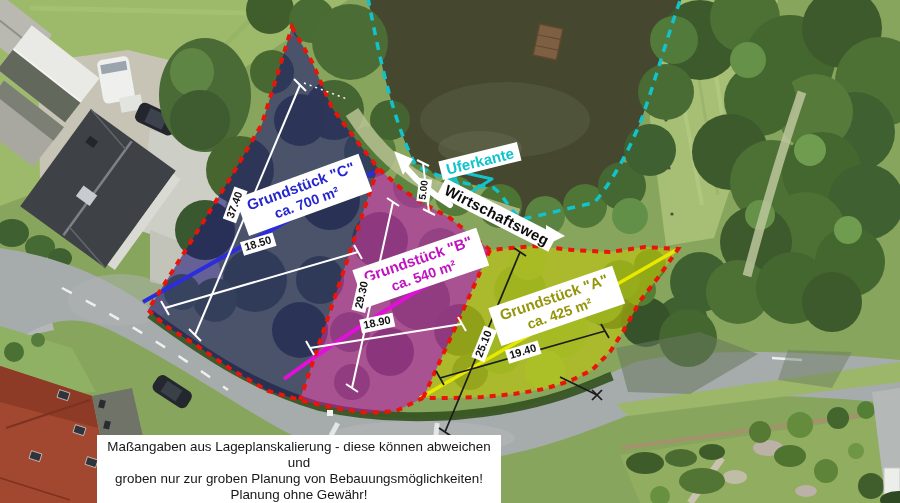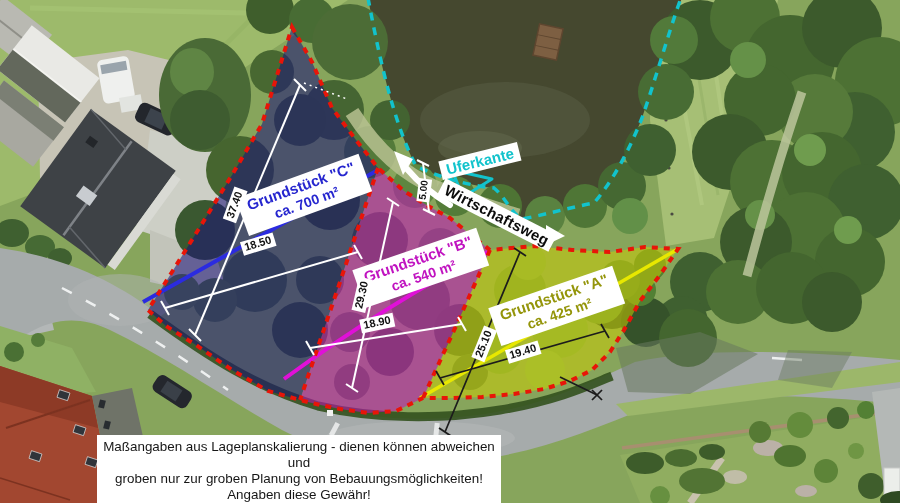--- a/index.html
+++ b/index.html
@@ -368,18 +368,18 @@
 
 <div class="ovl meas" style="left:235px;top:205px;transform:translate(-50%,-50%) rotate(-70deg);">37.40</div>
 <div class="ovl meas" style="left:258px;top:244px;transform:translate(-50%,-50%) rotate(-17deg);">18.50</div>
 <div class="ovl meas" style="left:362px;top:295px;transform:translate(-50%,-50%) rotate(-77deg);">29.30</div>
 <div class="ovl meas" style="left:377px;top:323px;transform:translate(-50%,-50%) rotate(-12deg);">18.90</div>
 <div class="ovl meas" style="left:484px;top:344px;transform:translate(-50%,-50%) rotate(-68deg);">25.10</div>
 <div class="ovl meas" style="left:523px;top:352px;transform:translate(-50%,-50%) rotate(-17deg);">19.40</div>
 <div class="ovl meas small" style="left:424px;top:190px;transform:translate(-50%,-50%) rotate(-83deg);">5.00</div>
 
 <div class="disclaimer">
-  <div>Maßangaben aus Lageplanskalierung - dienen können abweichen und</div>
+  <div>Maßangaben aus Lageplanskalierung - diese können abweichen und</div>
   <div>groben nur zur groben Planung von Bebauungsmöglichkeiten!</div>
-  <div>Angaben diese Gewähr!</div>
+  <div>Planung ohne Gewähr!</div>
 </div>
 
 </div>
 
 </body></html>

